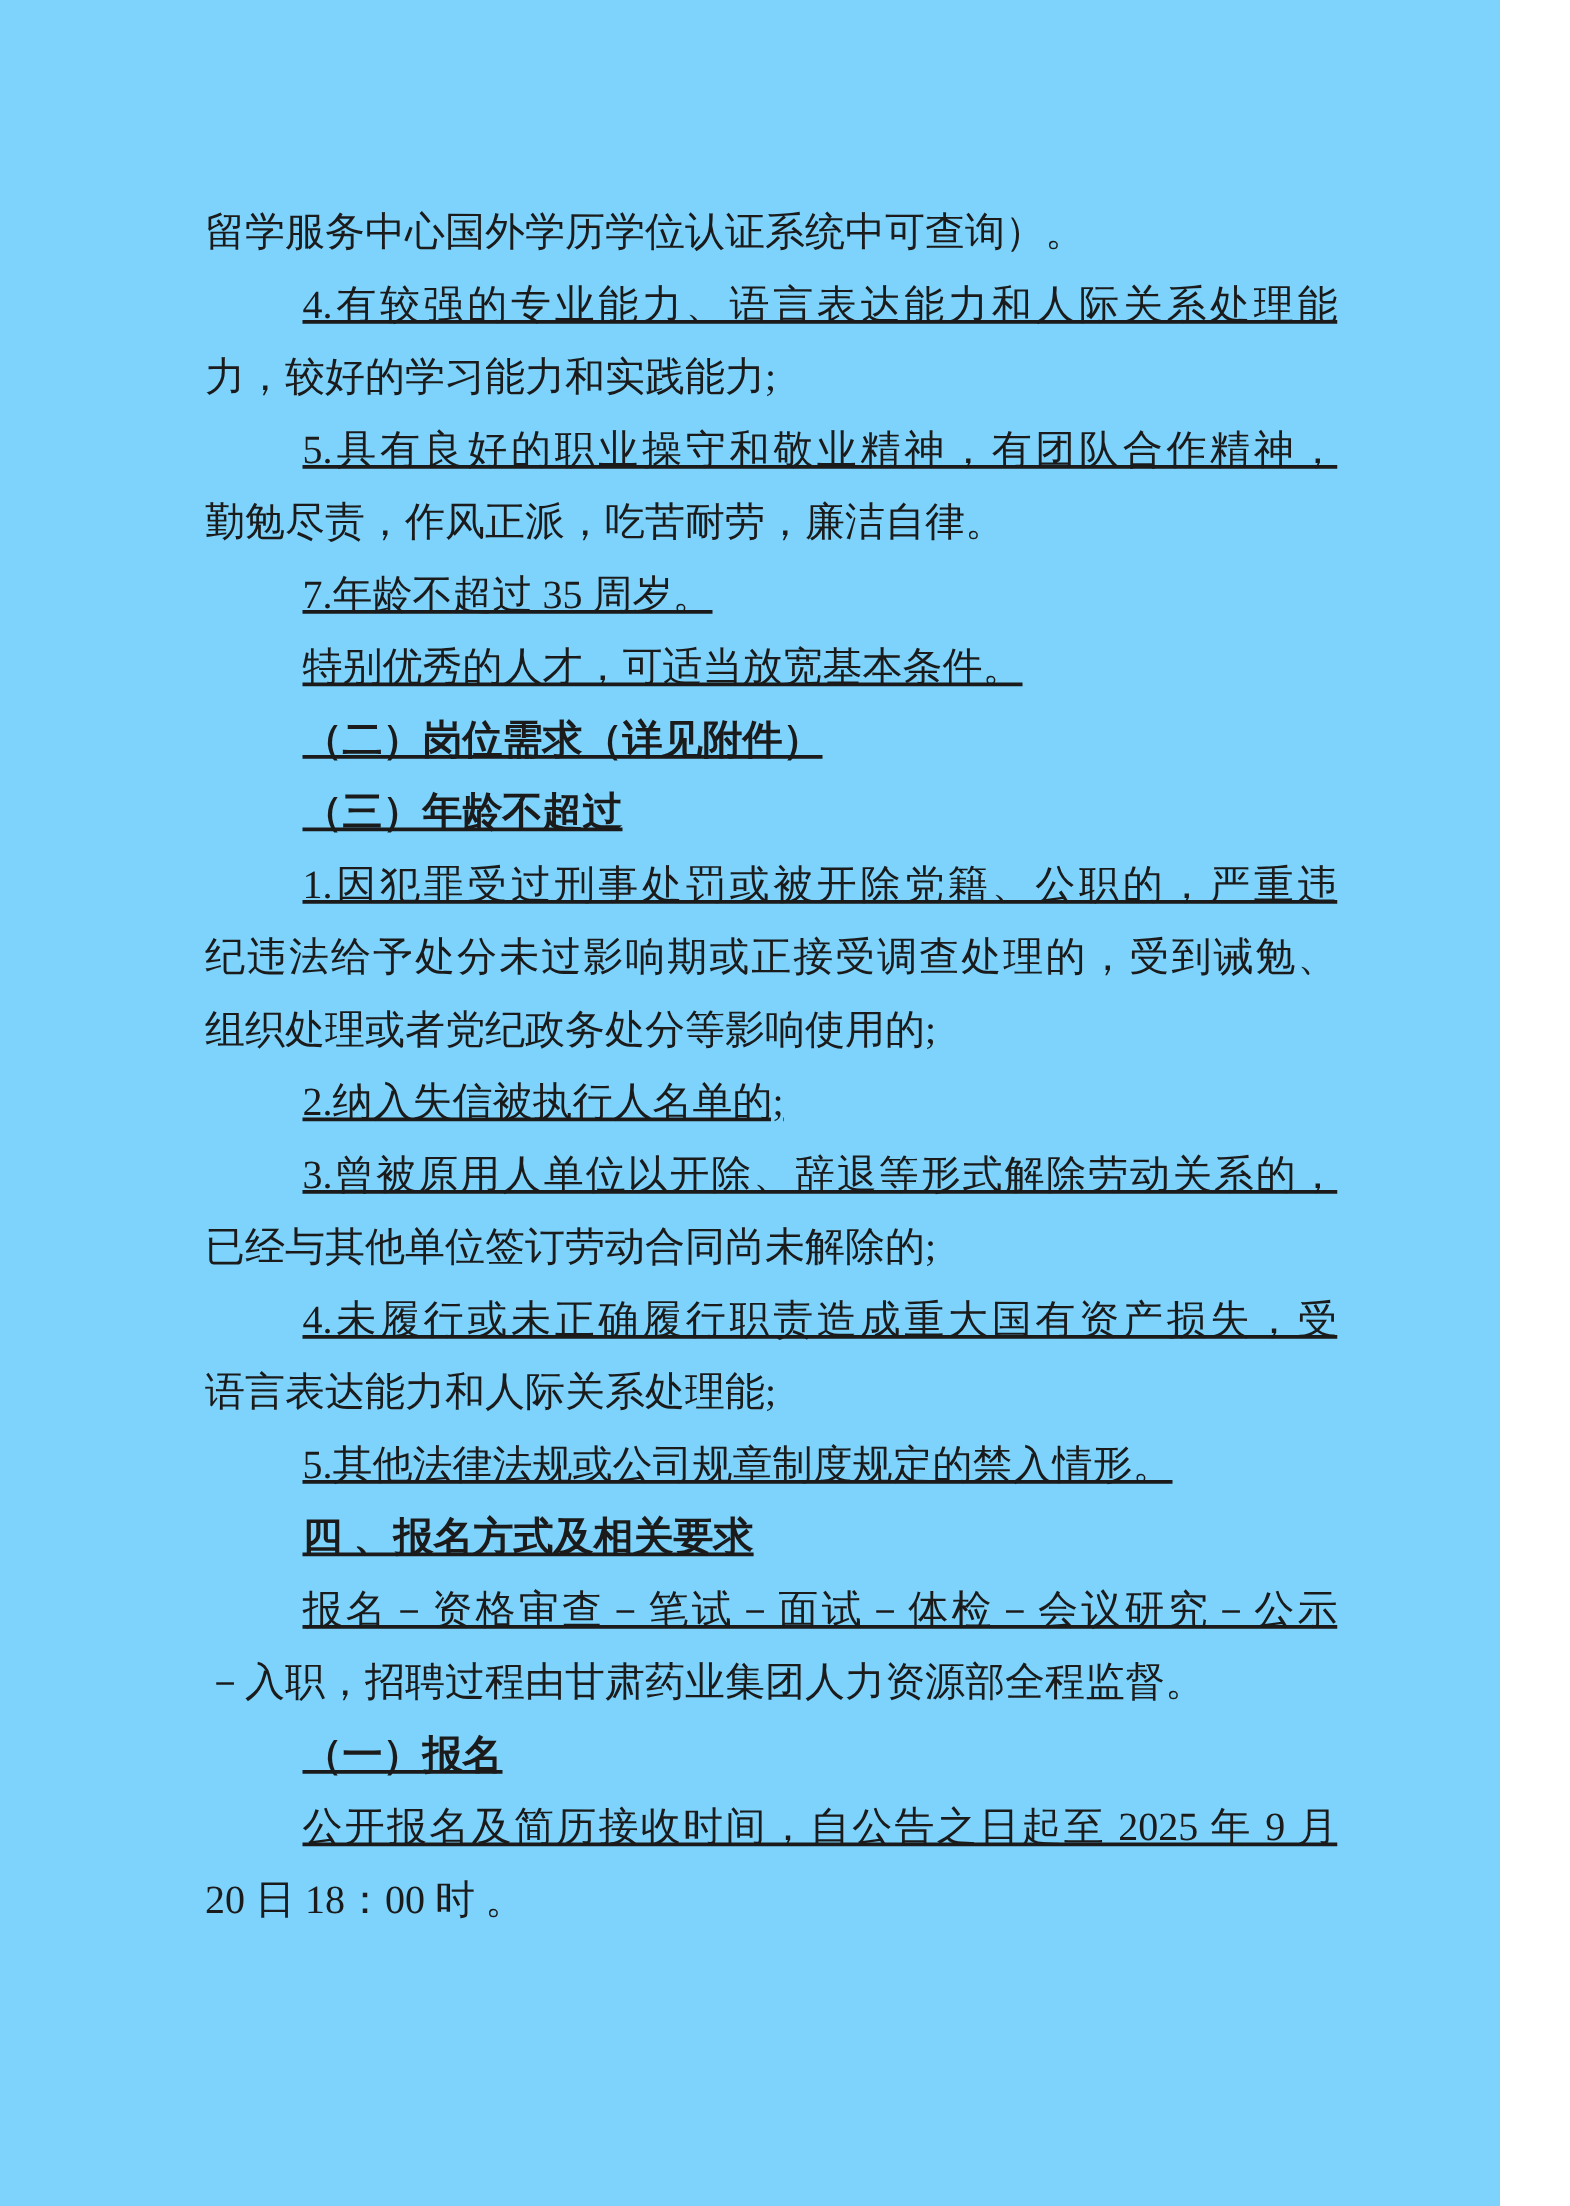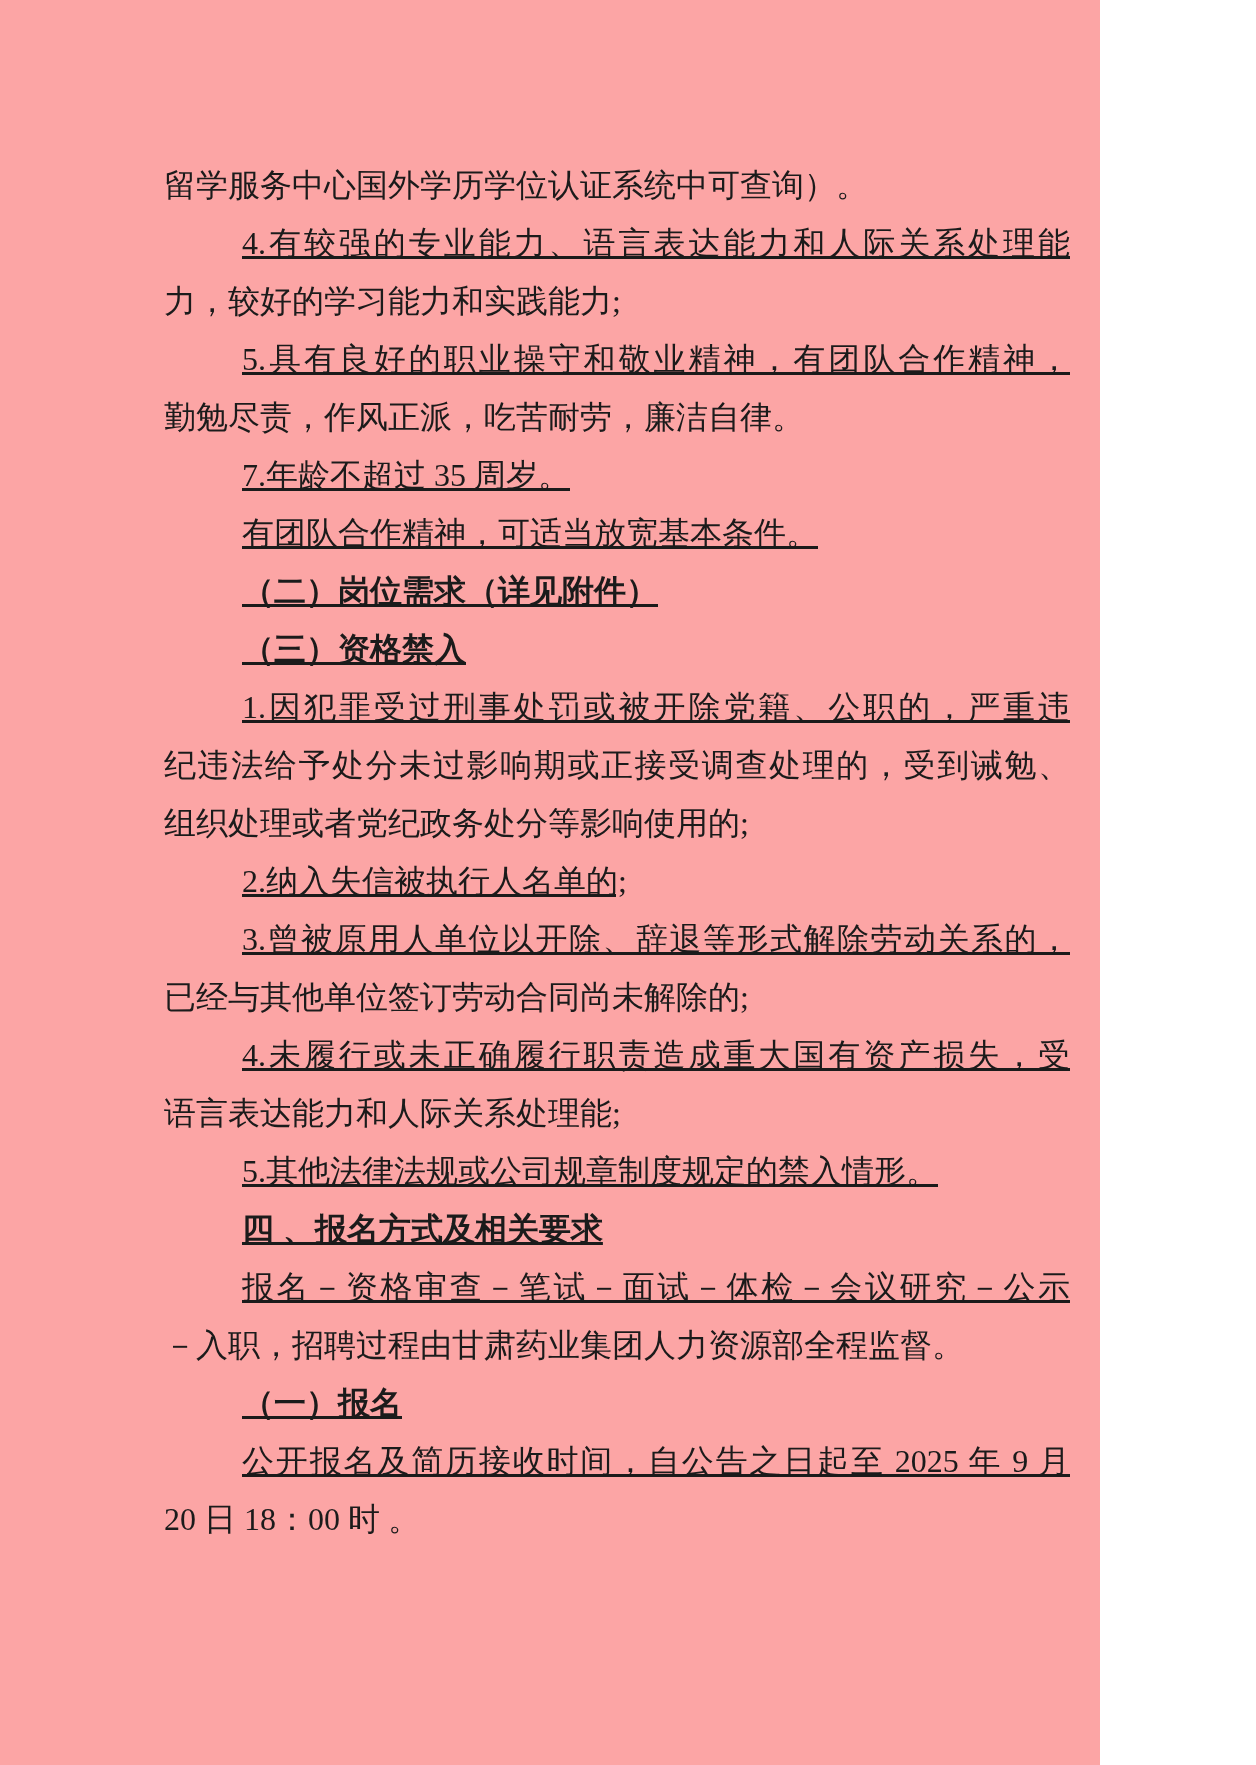--- a/index.html
+++ b/index.html
@@ -1,22 +1,22 @@
 <!DOCTYPE html>
 <html><head>
 <meta charset="utf-8">
 <style>
   html, body { margin: 0; padding: 0; }
   body { background: #ffffff; }
 
   .page {
     position: relative;
-    width: 1100px;
+    width: 1200px;
     height: 1765px;
-    background: #fca5a5;
+    background: #7dd3fc;
     overflow: hidden;
   }
 
   .text-block {
     position: absolute;
     left: 164px;
     top: 156px;
     width: 906px;
   }
 
@@ -48,23 +48,23 @@
 <body>
 
 <div class="page">
   <div class="text-block" id="text-block">
       <div class="line">留学服务中心国外学历学位认证系统中可查询）。</div>
       <div class="line indent fill">4.有较强的专业能力、语言表达能力和人际关系处理能</div>
       <div class="line">力，较好的学习能力和实践能力;</div>
       <div class="line indent fill">5.具有良好的职业操守和敬业精神，有团队合作精神，</div>
       <div class="line">勤勉尽责，作风正派，吃苦耐劳，廉洁自律。</div>
       <div class="line indent">7.年龄不超过 35 周岁。</div>
-      <div class="line indent">有团队合作精神，可适当放宽基本条件。</div>
+      <div class="line indent">特别优秀的人才，可适当放宽基本条件。</div>
       <div class="line indent bold">（二）岗位需求（详见附件）</div>
-      <div class="line indent bold">（三）资格禁入</div>
+      <div class="line indent bold">（三）年龄不超过</div>
       <div class="line indent fill">1.因犯罪受过刑事处罚或被开除党籍、公职的，严重违</div>
       <div class="line fill">纪违法给予处分未过影响期或正接受调查处理的，受到诫勉、</div>
       <div class="line">组织处理或者党纪政务处分等影响使用的;</div>
       <div class="line indent">2.纳入失信被执行人名单的;</div>
       <div class="line indent fill">3.曾被原用人单位以开除、辞退等形式解除劳动关系的，</div>
       <div class="line">已经与其他单位签订劳动合同尚未解除的;</div>
       <div class="line indent fill">4.未履行或未正确履行职责造成重大国有资产损失，受</div>
       <div class="line">语言表达能力和人际关系处理能;</div>
       <div class="line indent">5.其他法律法规或公司规章制度规定的禁入情形。</div>
       <div class="line indent bold sans">四 、报名方式及相关要求</div>

